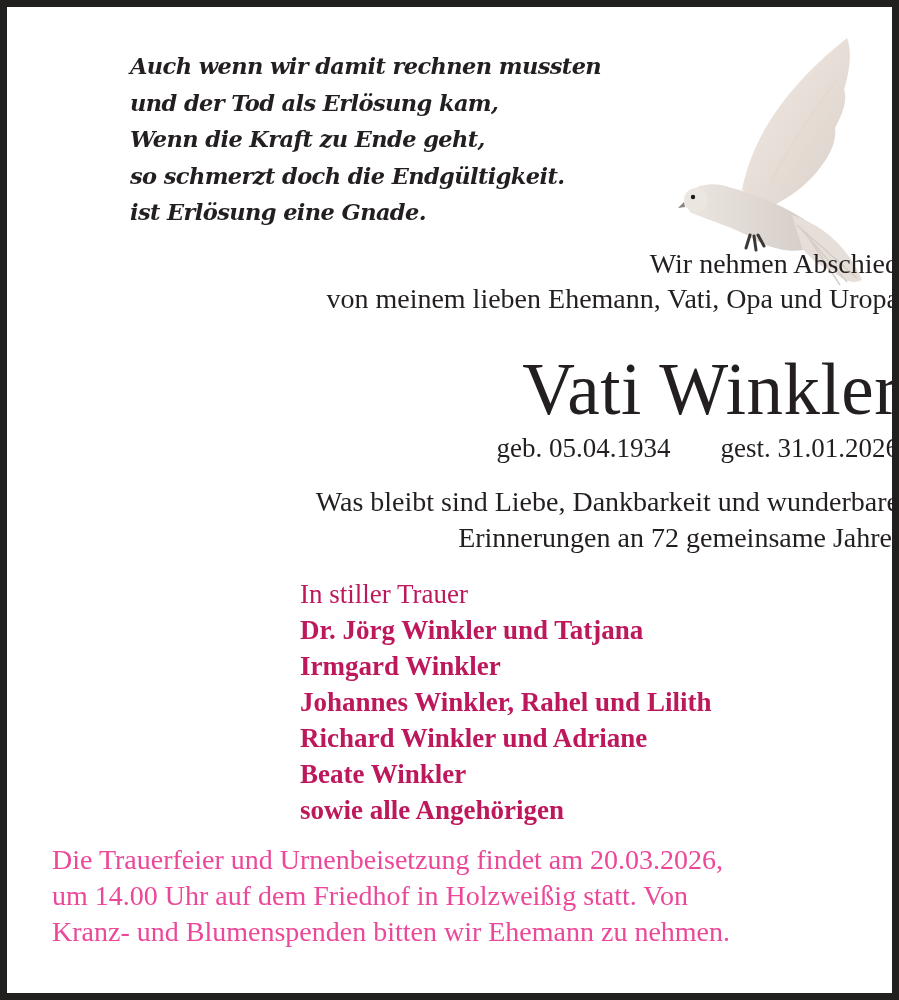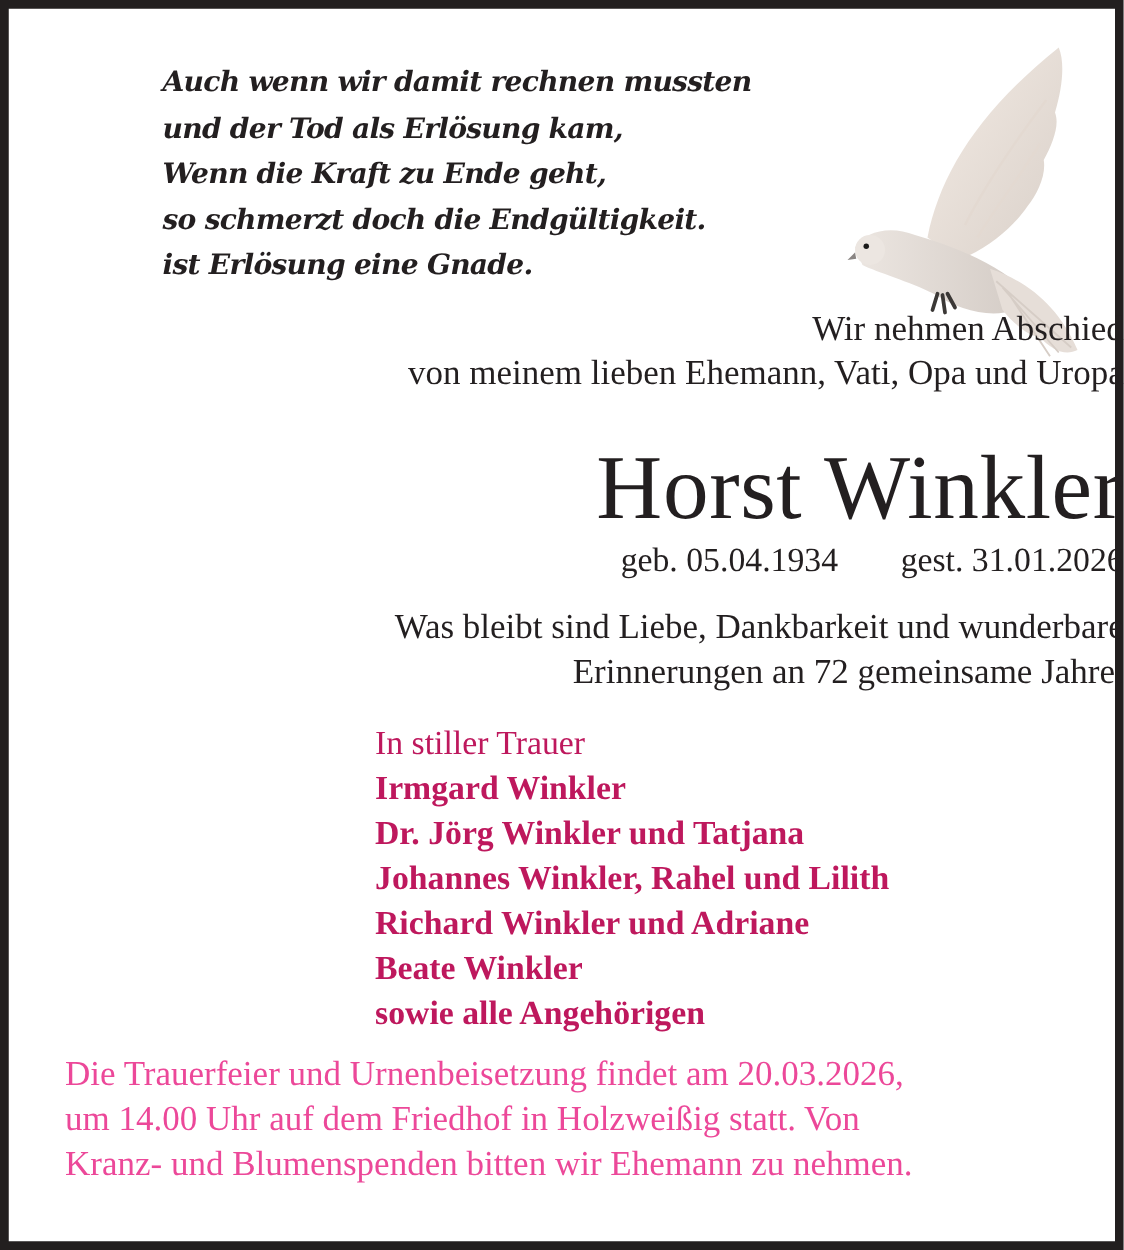--- a/index.html
+++ b/index.html
@@ -78,35 +78,35 @@
   <path d="M12 172 L 6 178 L 13 177 Z" fill="#8a8583"></path>
 
   <path d="M78 205 L 74 218 M 82 206 L 84 220 M 86 205 L 92 216" stroke="#3b3836" stroke-width="3" stroke-linecap="round"></path>
 </svg>
 
 <div class="center-block farewell">
   <div>Wir nehmen Abschied</div>
   <div>von meinem lieben Ehemann, Vati, Opa und Uropa</div>
 </div>
 
-<div class="center-block name">Horst Winkler</div>
+<div class="center-block name">Vati Winkler</div>
 
 <div class="center-block dates">
   <span>geb. 05.04.1934</span><span class="gap"></span><span>gest. 31.01.2026</span>
 </div>
 
 <div class="center-block tribute">
   <div>Was bleibt sind Liebe, Dankbarkeit und wunderbare</div>
   <div>Erinnerungen an 72 gemeinsame Jahre.</div>
 </div>
 
 <div class="mourners">
   <div class="lead">In stiller Trauer</div>
+  <div class="name-line">Dr. Jörg Winkler und Tatjana</div>
   <div class="name-line">Irmgard Winkler</div>
-  <div class="name-line">Dr. Jörg Winkler und Tatjana</div>
   <div class="name-line">Johannes Winkler, Rahel und Lilith</div>
   <div class="name-line">Richard Winkler und Adriane</div>
   <div class="name-line">Beate Winkler</div>
   <div class="name-line">sowie alle Angehörigen</div>
 </div>
 
 <div class="notice">
   <div>Die Trauerfeier und Urnenbeisetzung findet am 20.03.2026,</div>
   <div>um 14.00 Uhr auf dem Friedhof in Holzweißig statt. Von</div>
   <div>Kranz- und Blumenspenden bitten wir Ehemann zu nehmen.</div>

